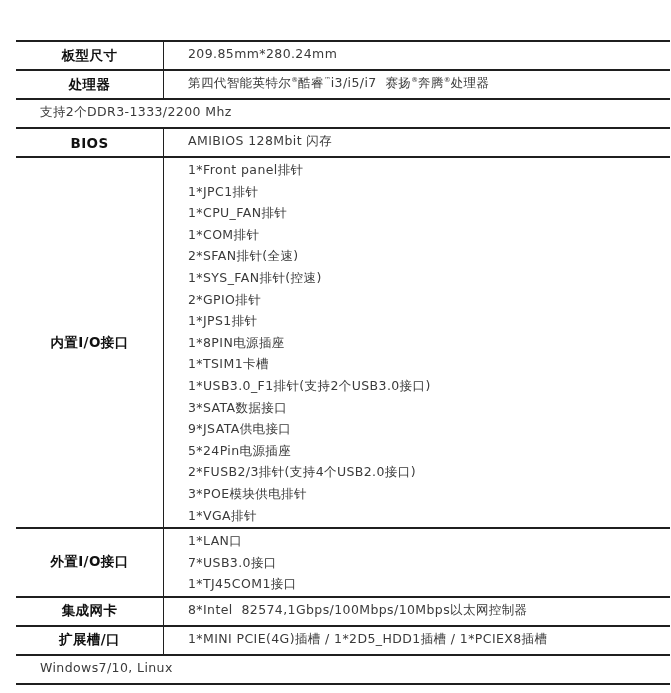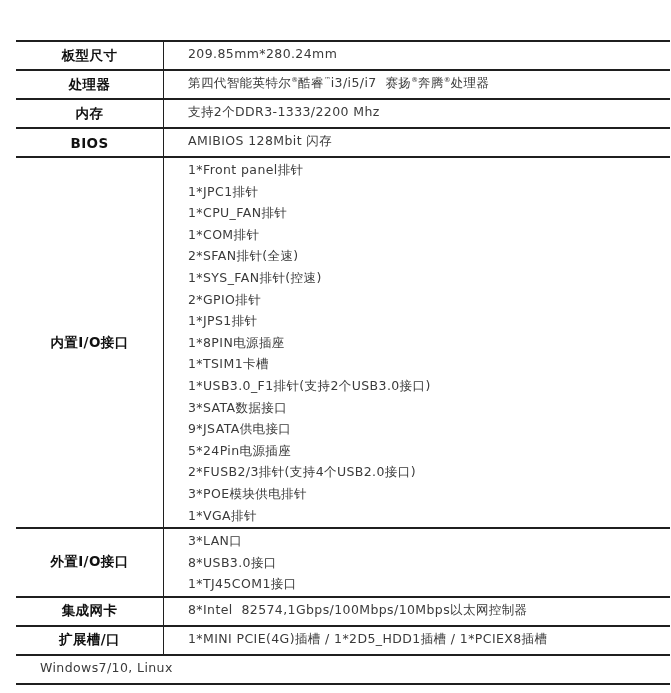--- a/index.html
+++ b/index.html
@@ -55,21 +55,20 @@
         <div class="spec-line">209.85mm*280.24mm</div>
       </div>
   </div>
     <div class="spec-row">
     <div class="spec-label">处理器</div>
     <div class="spec-value">
         <div class="spec-line">第四代智能英特尔<sup>®</sup>酷睿<sup>™</sup>i3/i5/i7  赛扬<sup>®</sup>奔腾<sup>®</sup>处理器</div>
       </div>
   </div>
     <div class="spec-row">
-    <div class="spec-label">内存</div>
     <div class="spec-value">
         <div class="spec-line">支持2个DDR3-1333/2200 Mhz</div>
       </div>
   </div>
     <div class="spec-row">
     <div class="spec-label">BIOS</div>
     <div class="spec-value">
         <div class="spec-line">AMIBIOS 128Mbit 闪存</div>
       </div>
   </div>
@@ -91,22 +90,22 @@
         <div class="spec-line">9*JSATA供电接口</div>
         <div class="spec-line">5*24Pin电源插座</div>
         <div class="spec-line">2*FUSB2/3排针(支持4个USB2.0接口)</div>
         <div class="spec-line">3*POE模块供电排针</div>
         <div class="spec-line">1*VGA排针</div>
       </div>
   </div>
     <div class="spec-row">
     <div class="spec-label">外置I/O接口</div>
     <div class="spec-value">
-        <div class="spec-line">3*LAN口</div>
-        <div class="spec-line">8*USB3.0接口</div>
+        <div class="spec-line">1*LAN口</div>
+        <div class="spec-line">7*USB3.0接口</div>
         <div class="spec-line">1*TJ45COM1接口</div>
       </div>
   </div>
     <div class="spec-row">
     <div class="spec-label">集成网卡</div>
     <div class="spec-value">
         <div class="spec-line">8*Intel  82574,1Gbps/100Mbps/10Mbps以太网控制器</div>
       </div>
   </div>
     <div class="spec-row">

